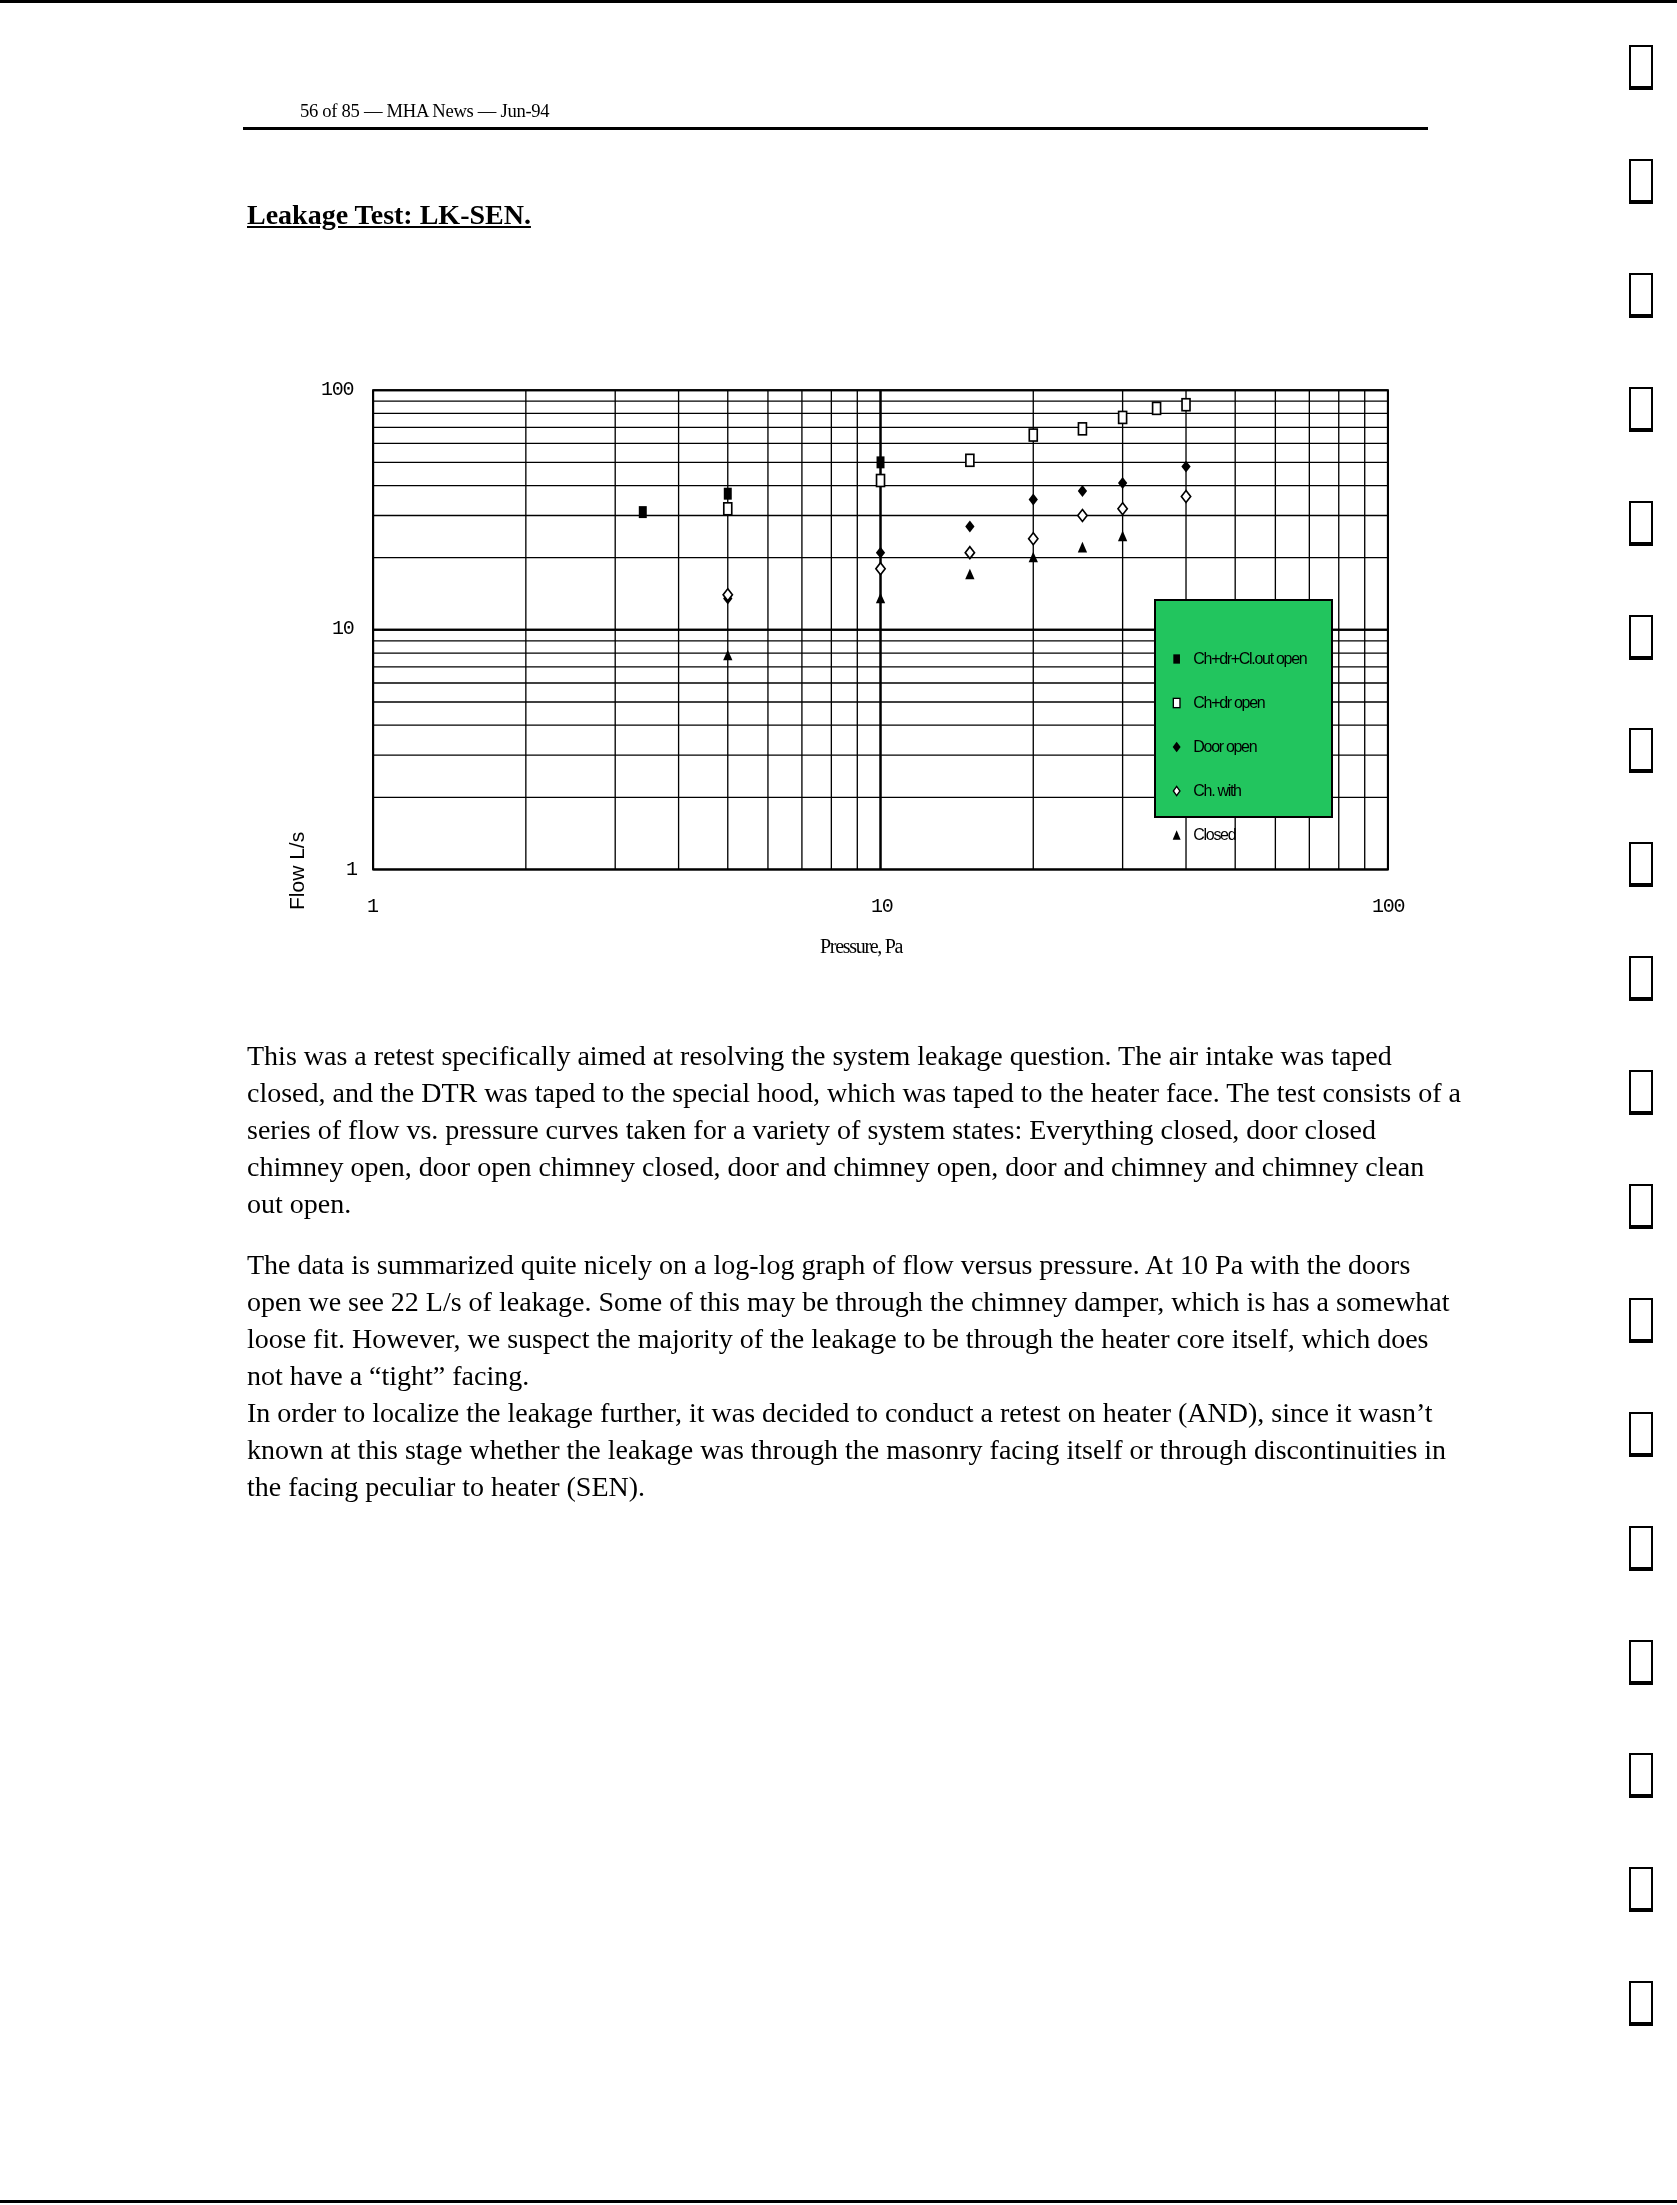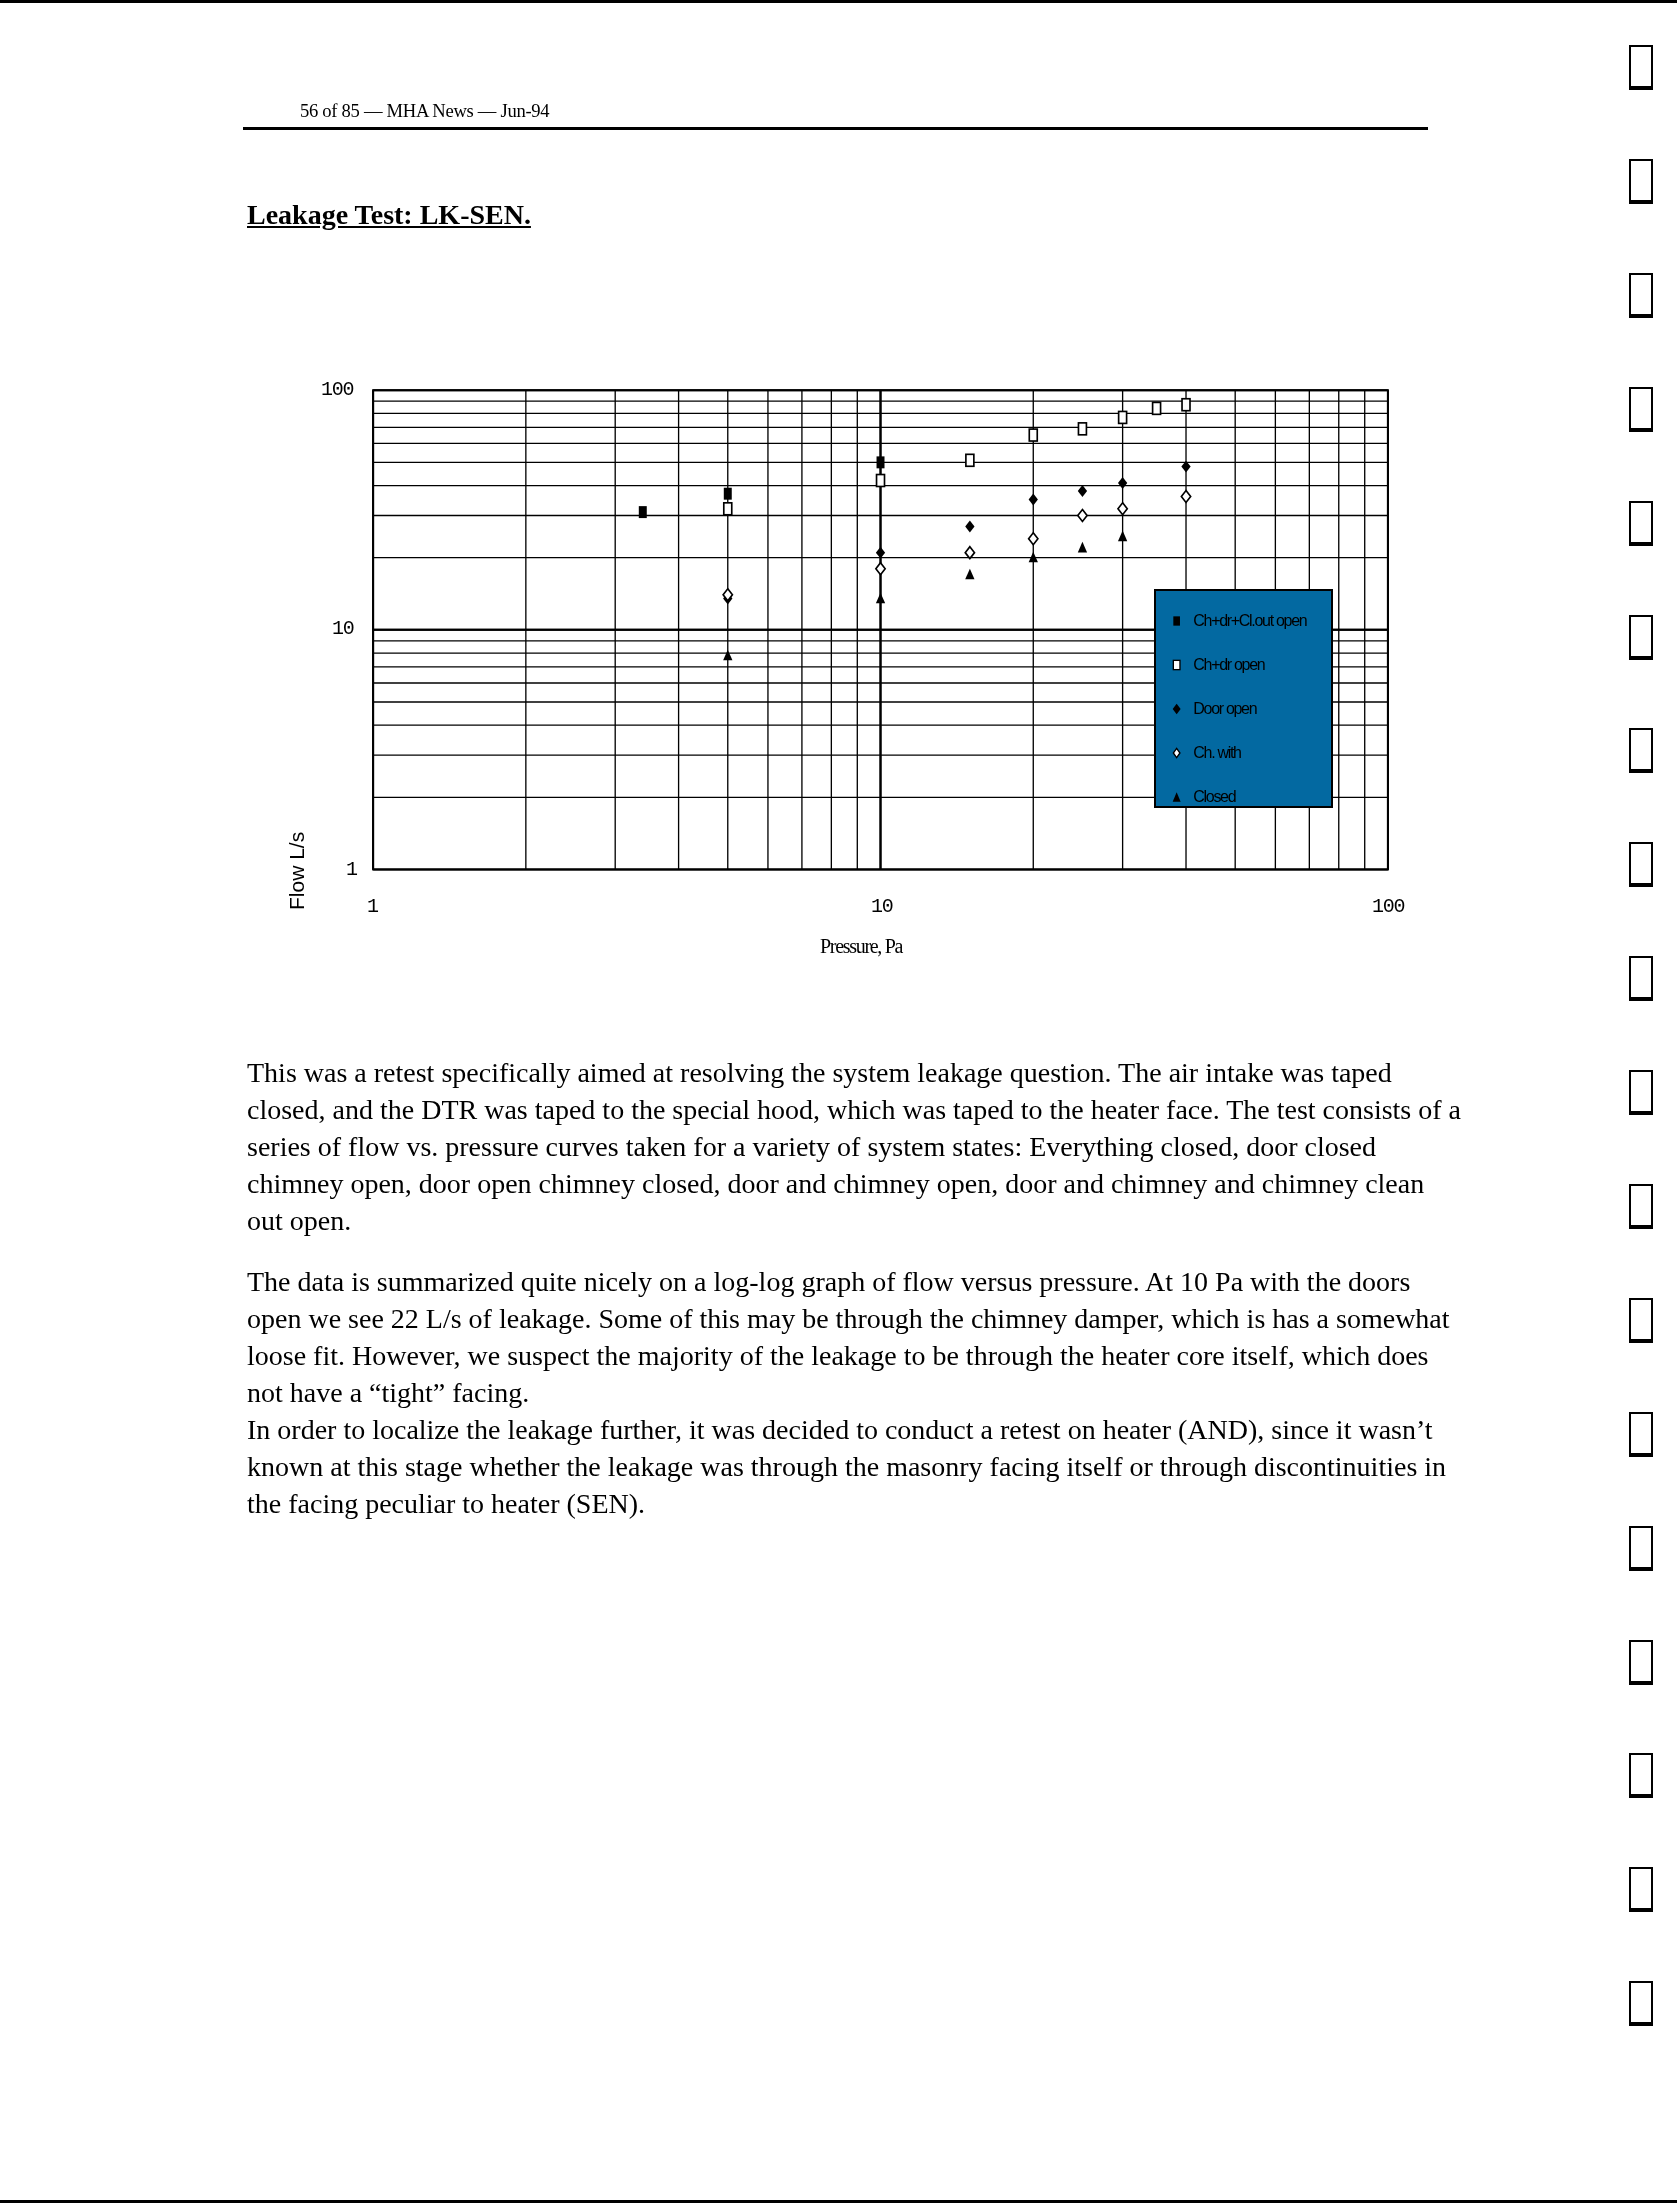--- a/index.html
+++ b/index.html
@@ -13,26 +13,26 @@
   .chart-wrap { position: absolute; left: 266px; top: 292px; width: 1162px; height: 677px; }
   .chart-title { position: absolute; left: 0; top: 0; width: 1162px; text-align: center;
                  font-family: "Liberation Sans", "DejaVu Sans", sans-serif; font-size: 21px; letter-spacing: -1.3px;
                  padding-left: 106px; box-sizing: border-box; }
   .y-label { position: absolute; left: 18.6px; top: 618px; transform: rotate(-90deg); transform-origin: left top;
              font-family: "Liberation Sans", "DejaVu Sans", sans-serif; font-size: 21px; }
   .x-label { position: absolute; left: 554px; top: 643px; font-family: Liberation Serif, serif;
              font-size: 20px; letter-spacing: -1.3px; }
   .tick { position: absolute; font-family: Liberation Mono, monospace; font-size: 20px; letter-spacing: -1.3px; }
   svg.plot { position: absolute; left: 0; top: 0; }
-  .legend { position: absolute; left: 888px; top: 297px; width: 179px; height: 219px;
-            border: 2px solid #000; background: #0369a1; box-sizing: border-box; padding-top: 8px; }
+  .legend { position: absolute; left: 888px; top: 307px; width: 179px; height: 219px;
+            border: 2px solid #000; background: #22c55e; box-sizing: border-box; padding-top: 36px; }
   .legend-item { display: flex; align-items: center; height: 44px; padding-left: 16px;
                  font-family: "Liberation Sans", "DejaVu Sans", sans-serif; font-size: 16px; letter-spacing: -1.3px; }
   .legend-item svg { margin-right: 12px; }
-  .body-text { position: absolute; left: 247px; width: 1215px; font-size: 28px; line-height: 37px; margin-top: 17px; }
+  .body-text { position: absolute; left: 247px; width: 1215px; font-size: 28px; line-height: 37px; }
   .p1 { top: 1037px; }
   .p2 { top: 1246px; }
   .binder { position: absolute; left: 1629px; width: 24px; height: 45px; border: 2.7px solid #000; border-bottom-width: 4px; box-sizing: border-box; }
 </style>
 </head>
 <body>
 
 <div class="top-rule"></div>
 
 <div class="header">56 of 85 — MHA News — Jun-94</div>

